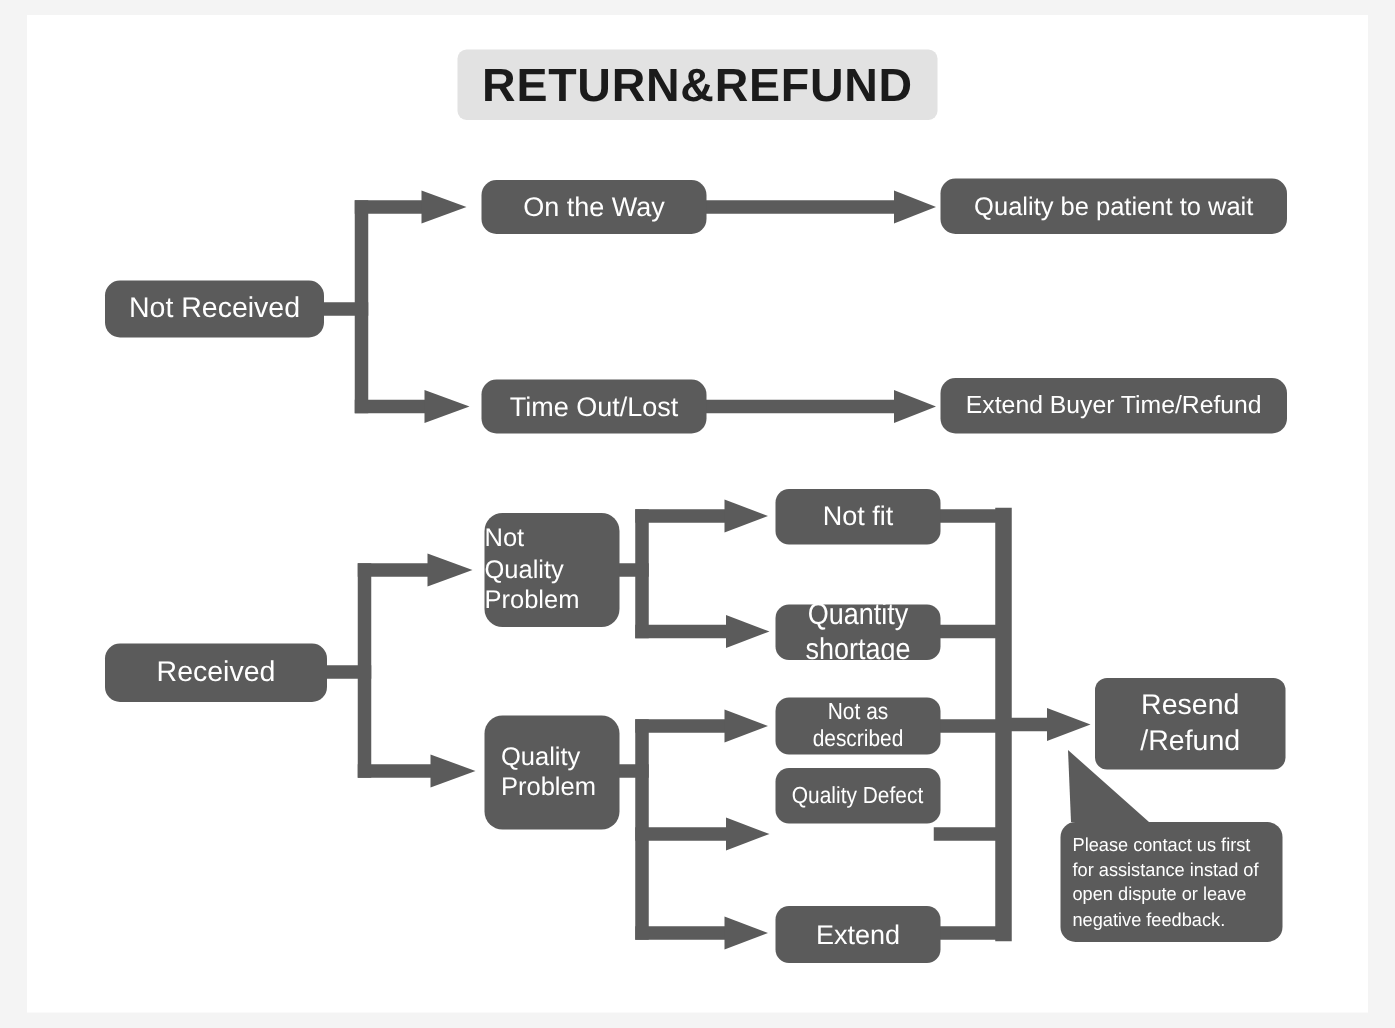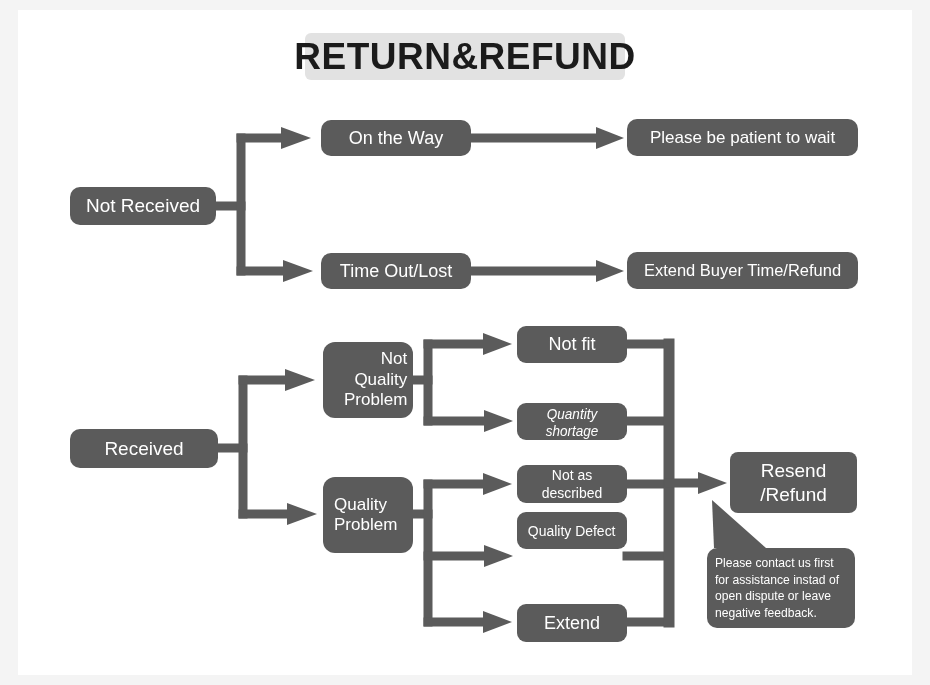--- a/index.html
+++ b/index.html
@@ -16,41 +16,41 @@
   .stage{position:relative;width:930px;height:685px;background:var(--page-bg);overflow:hidden;}
   .canvas{position:absolute;left:18px;top:10px;width:894px;height:665px;background:var(--canvas-bg);}
   svg.connectors{position:absolute;left:0;top:0;width:930px;height:685px;}
   svg.connectors line{stroke:var(--connector);stroke-width:9;stroke-linecap:square;}
   svg.connectors line.thick{stroke-width:11;}
   svg.connectors polygon{fill:var(--connector);}
   .diagram-title{
     position:absolute;left:305px;top:33px;width:320px;height:47px;
     background:var(--title-bg);color:var(--title-text);
     display:flex;align-items:center;justify-content:center;
-    font-size:37px;font-weight:bold;letter-spacing:.5px;border-radius:6px;
+    font-size:31px;font-weight:bold;letter-spacing:.5px;border-radius:6px;
   }
   .node{
     position:absolute;background:var(--node-bg);color:var(--node-text);
     display:flex;align-items:center;justify-content:center;
     border-radius:10px;text-align:center;
   }
   .node .lbl{white-space:pre-line;}
   .condensed{transform:scaleX(0.9);}
   #not-received{left:70px;top:187px;width:146px;height:38px;font-size:19px;}
   #on-the-way{left:321px;top:120px;width:150px;height:36px;font-size:18px;}
   #please-wait{left:627px;top:119px;width:231px;height:37px;font-size:17px;}
   #time-out-lost{left:321px;top:253px;width:150px;height:36px;font-size:18px;}
   #extend-refund{left:627px;top:252px;width:231px;height:37px;font-size:16.5px;}
   #received{left:70px;top:429px;width:148px;height:39px;font-size:19px;}
   #not-quality-problem{left:323px;top:342px;width:90px;height:76px;font-size:17px;
-    border-radius:12px;justify-content:flex-start;padding-left:21px;text-align:right;line-height:1.2;}
+    border-radius:12px;justify-content:flex-start;padding-left:0;text-align:left;line-height:1.2;}
   #quality-problem{left:323px;top:477px;width:90px;height:76px;font-size:17px;
     border-radius:12px;justify-content:flex-start;padding-left:11px;text-align:left;line-height:1.2;}
   #not-fit{left:517px;top:326px;width:110px;height:37px;font-size:18px;border-radius:9px;}
-  #quantity-shortage{left:517px;top:403px;width:110px;height:37px;font-size:15px;border-radius:9px;font-style:italic;}
+  #quantity-shortage{left:517px;top:403px;width:110px;height:37px;font-size:20px;border-radius:9px;}
   #not-as-described{left:517px;top:465px;width:110px;height:38px;font-size:15.5px;border-radius:9px;}
   #quality-defect{left:517px;top:512px;width:110px;height:37px;font-size:15.5px;border-radius:9px;}
   #damage{left:517px;top:604px;width:110px;height:38px;font-size:18px;border-radius:9px;}
   #resend-refund{left:730px;top:452px;width:127px;height:61px;font-size:19px;line-height:1.25;border-radius:8px;}
   #note-bubble{
     left:707px;top:548px;width:148px;height:80px;font-size:12.5px;
     justify-content:flex-start;align-items:flex-start;text-align:left;
     padding:7px 6px 6px 8px;line-height:1.32;border-radius:10px;
   }
   #note-bubble .lbl{transform:scaleX(0.97);transform-origin:left top;}
@@ -121,21 +121,21 @@
 
   <div class="diagram-title">RETURN&amp;REFUND</div>
 
   <div class="node" id="not-received">
     <span class="lbl">Not Received</span>
   </div>
   <div class="node" id="on-the-way">
     <span class="lbl">On the Way</span>
   </div>
   <div class="node" id="please-wait">
-    <span class="lbl">Please be patient to wait</span>
+    <span class="lbl">Quality be patient to wait</span>
   </div>
   <div class="node" id="time-out-lost">
     <span class="lbl">Time Out/Lost</span>
   </div>
   <div class="node" id="received">
     <span class="lbl">Received</span>
   </div>
   <div class="node" id="extend-refund">
     <span class="lbl">Extend Buyer Time/Refund</span>
   </div>

